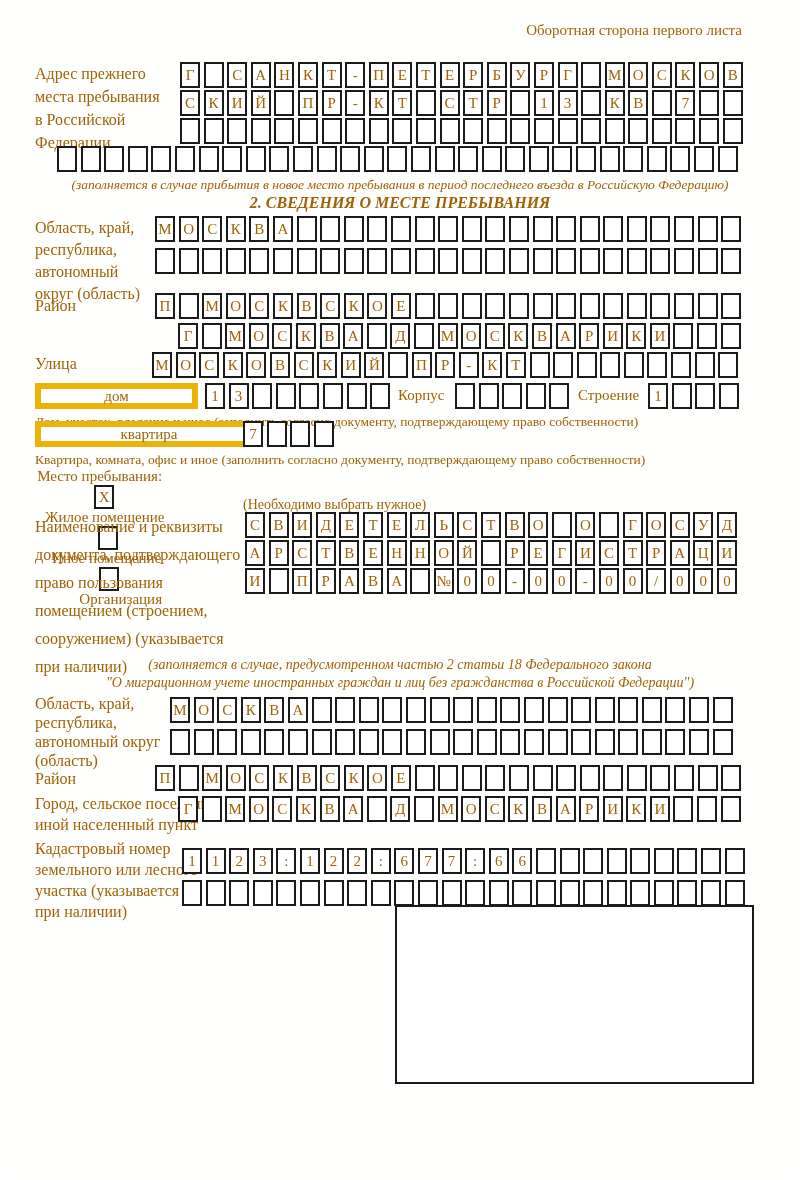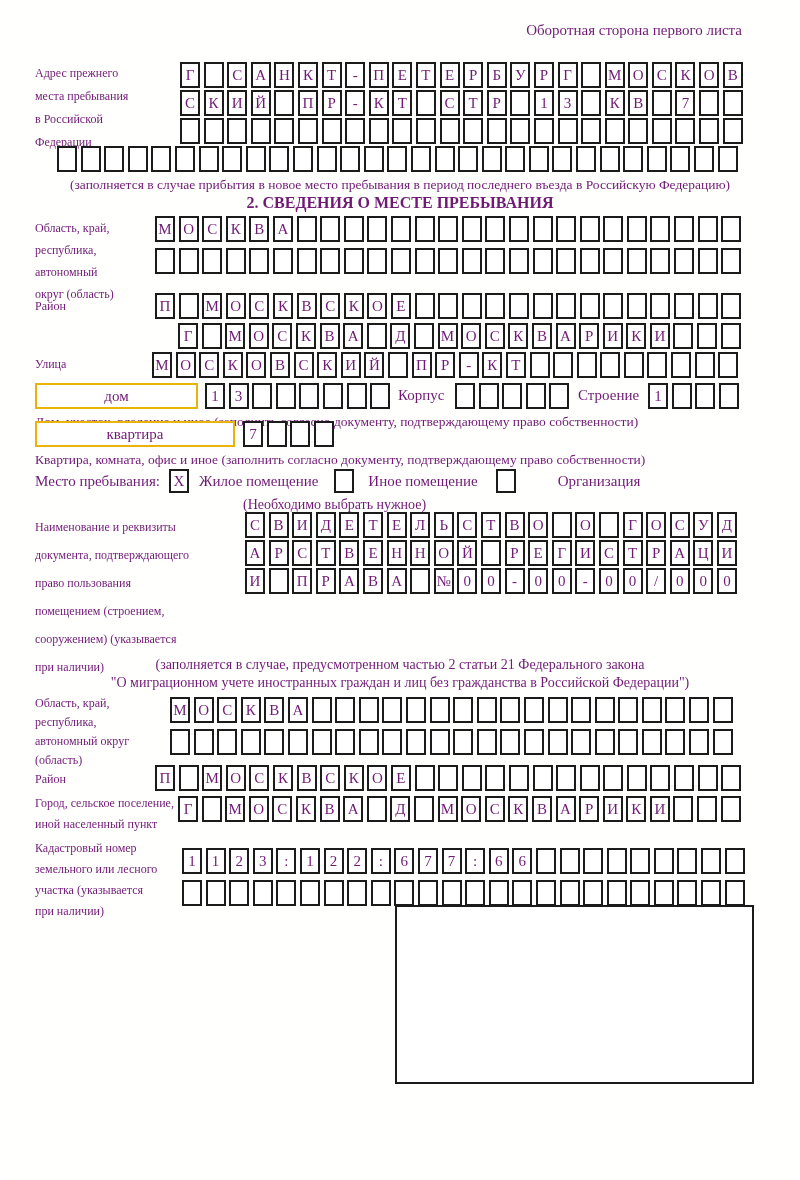--- a/index.html
+++ b/index.html
@@ -1,34 +1,34 @@
 <!DOCTYPE html>
 <html><head>
 <meta charset="utf-8">
 <style>
   html,body{margin:0;padding:0;background:#ffffff;}
   .page{
     position:relative;width:800px;height:1180px;background:#fffffe;
-    font-family:"Liberation Serif","DejaVu Serif",serif;color:#701a75;overflow:hidden;border-radius:10px;
+    font-family:"Liberation Serif","DejaVu Serif",serif;color:#a16207;overflow:hidden;border-radius:10px;
   }
   .abs{position:absolute;}
-  .lbl{position:absolute;font-size:12px;line-height:22px;white-space:pre-line;}
+  .lbl{position:absolute;font-size:16px;line-height:22px;white-space:pre-line;}
   .row{position:absolute;display:flex;column-gap:3.6px;}
   .cell{
     width:20px;height:26px;box-sizing:border-box;border:2px solid #1b1b1b;
     display:inline-flex;align-items:center;justify-content:center;
     font-size:15px;font-family:"Liberation Serif","DejaVu Serif",serif;
     background:#fff;flex:0 0 auto;
   }
   .bigbox{
-    position:absolute;box-sizing:border-box;border:2px solid #eab308;height:26px;
+    position:absolute;box-sizing:border-box;border:6px solid #eab308;height:26px;
     display:flex;align-items:center;justify-content:center;font-size:15px;background:#fff;
   }
   .caption{position:absolute;font-size:13.5px;line-height:17px;}
-  .center{left:0;width:800px;text-align:center;}
+  .center{left:0;width:800px;text-align:center;font-style:italic;}
   .title{position:absolute;font-weight:bold;font-size:16px;}
   .inline-lbl{font-size:15px;}
   .occ{position:absolute;display:flex;align-items:center;}
   .stamp{position:absolute;border:2px solid #1b1b1b;background:#fff;}
 </style>
 </head>
 <body>
 
 <div class="page">
 
@@ -316,30 +316,30 @@
     </div>
   <div class="abs inline-lbl" style="left:578px;top:387px;">Строение</div>
   <div class="row" style="left:648px;top:383px;">
       <span class="cell">1</span>
       <span class="cell"></span>
       <span class="cell"></span>
       <span class="cell"></span>
     </div>
   <div class="caption" style="left:35px;top:413px;">Дом, участок, владение и иное (заполнить согласно документу, подтверждающему право собственности)</div>
 
-  <div class="bigbox" style="left:35px;top:421px;width:200px;">квартира</div>
+  <div class="bigbox" style="left:35px;top:421px;width:228px;">квартира</div>
   <div class="row" style="left:243px;top:421px;">
       <span class="cell">7</span>
       <span class="cell"></span>
       <span class="cell"></span>
       <span class="cell"></span>
     </div>
   <div class="caption" style="left:35px;top:451px;">Квартира, комната, офис и иное (заполнить согласно документу, подтверждающему право собственности)</div>
 
-  <div class="occ" style="left:35px;top:468px;height:26px;">
+  <div class="occ" style="left:35px;top:468px;height:26px;flex-direction:column;">
     <span class="inline-lbl">Место пребывания:</span>
     <span class="cell" style="margin-left:9px;height:24px;">X</span>
     <span class="inline-lbl" style="margin-left:10px;">Жилое помещение</span>
     <span class="cell" style="margin-left:16px;height:24px;"></span>
     <span class="inline-lbl" style="margin-left:14px;">Иное помещение</span>
     <span class="cell" style="margin-left:18px;height:24px;"></span>
     <span class="inline-lbl" style="margin-left:42px;">Организация</span>
   </div>
   <div class="caption" style="left:243px;top:496px;font-size:14px;">(Необходимо выбрать нужное)</div>
 
@@ -412,21 +412,21 @@
       <span class="cell">0</span>
       <span class="cell">-</span>
       <span class="cell">0</span>
       <span class="cell">0</span>
       <span class="cell">/</span>
       <span class="cell">0</span>
       <span class="cell">0</span>
       <span class="cell">0</span>
     </div>
 
-  <div class="caption center" style="top:656px;font-size:14px;">(заполняется в случае, предусмотренном частью 2 статьи 21 Федерального закона</div>
+  <div class="caption center" style="top:656px;font-size:14px;">(заполняется в случае, предусмотренном частью 2 статьи 18 Федерального закона</div>
   <div class="caption center" style="top:674px;font-size:14px;">"О миграционном учете иностранных граждан и лиц без гражданства в Российской Федерации")</div>
 
   <div class="lbl" style="left:35px;top:694px;width:135px;line-height:19px;">Область, край,
 республика,
 автономный округ
 (область)</div>
   <div class="row" style="left:170px;top:697px;">
       <span class="cell">М</span>
       <span class="cell">О</span>
       <span class="cell">С</span>

